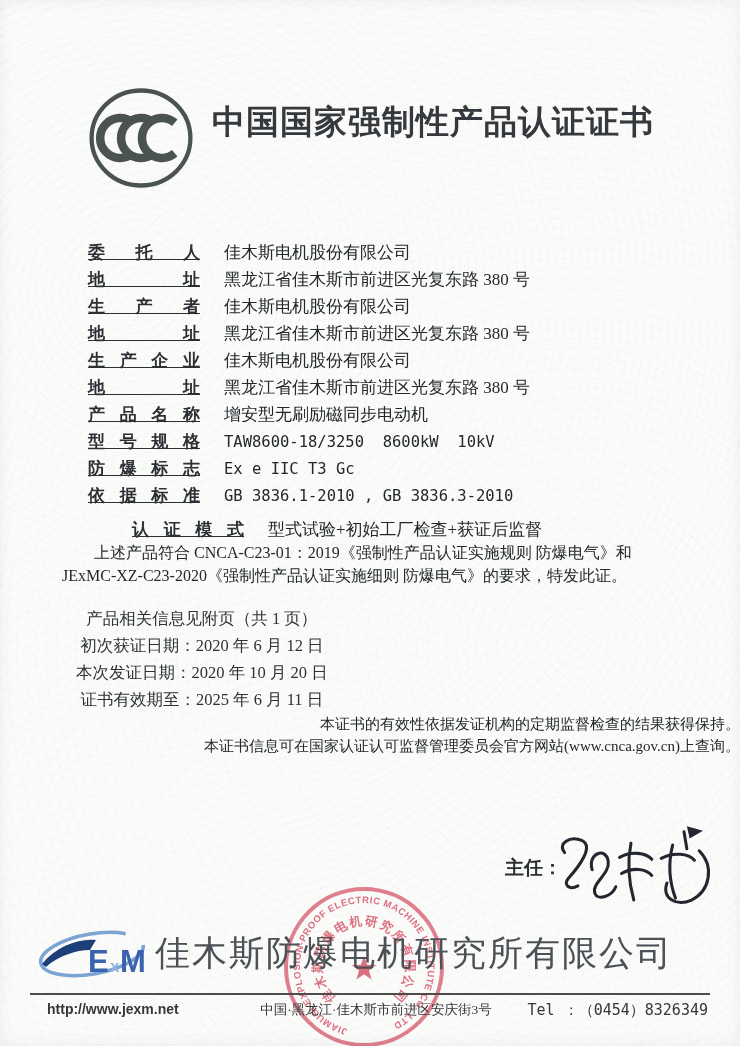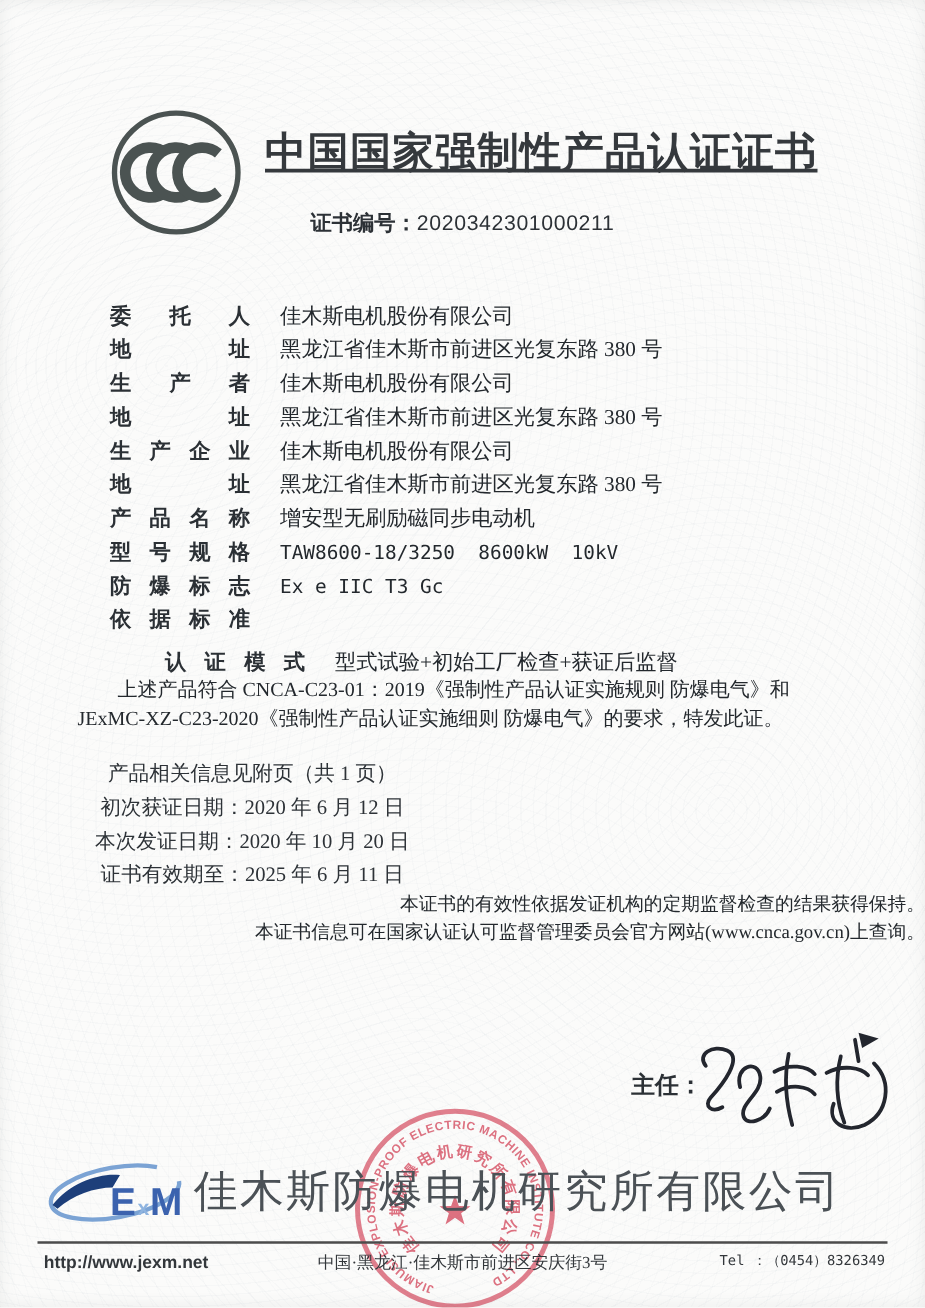--- a/index.html
+++ b/index.html
@@ -18,39 +18,39 @@
       repeating-radial-gradient(circle at 78% 62%, rgba(165,178,190,0.05) 0 1px, transparent 1px 10px),
       repeating-radial-gradient(circle at 45% 90%, rgba(165,178,190,0.04) 0 1px, transparent 1px 9px);
     box-shadow:inset 0 0 14px rgba(90,95,100,0.10);
   }
 
   
   .ccc-logo{position:absolute;left:84px;top:82px;}
   .cert-title{
     position:absolute;left:212px;top:100px;
     font-family:"Liberation Sans","DejaVu Sans",sans-serif;
-    font-size:33px;font-weight:700;letter-spacing:1px;color:#35393d;text-decoration:underline;
+    font-size:33px;font-weight:700;letter-spacing:1px;color:#35393d;
   }
   .cert-no-line{
     position:absolute;left:0;right:0;top:167px;text-align:center;
     font-size:17px;color:#2c3136;
   }
   .cert-no-line .lbl{font-weight:700;}
   .cert-no-line .num{
     font-family:"Liberation Sans","DejaVu Sans",sans-serif;
     letter-spacing:0.5px;
   }
 
   
   .fields{position:absolute;left:88px;top:241px;font-size:17px;}
   .frow{height:27px;line-height:24px;display:flex;}
   .flabel{
     display:inline-block;width:112px;
     text-align:justify;text-align-last:justify;
-    font-weight:600;color:#2b3035;flex:0 0 112px;
+    font-weight:600;color:#2b3035;flex:0 0 112px;text-decoration:underline;
   }
   .fvalue{margin-left:24px;white-space:pre;color:#23282d;}
   .fvalue.mono{font-family:"DejaVu Sans Mono","Liberation Mono",monospace;font-size:15.5px;line-height:25px;}
   .frow.mode{margin-top:7px;margin-left:44px;}
 
   .statement{
     position:absolute;left:62px;width:620px;top:541px;
     font-size:16px;line-height:23px;text-indent:2em;color:#23282d;
   }
 
@@ -75,43 +75,40 @@
   
   .brand-logo{position:absolute;left:36px;top:924px;}
   .company-name{
     position:absolute;left:155px;top:930px;
     font-family:"Liberation Sans","DejaVu Sans",sans-serif;
     font-size:35px;font-weight:500;letter-spacing:2px;color:#4b5156;
   }
   .divider{position:absolute;left:30px;right:30px;top:993px;border-top:2px solid #4c4c4c;}
 
   .footer{
-    position:absolute;left:0;right:0;top:1001px;height:30px;
+    position:absolute;left:12px;right:0;top:1001px;height:30px;
     font-size:14px;color:#33373b;
   }
   .footer .url{position:absolute;left:35px;font-family:"Liberation Sans","DejaVu Sans",sans-serif;font-weight:600;}
   .footer .addr{position:absolute;left:0;right:0;text-align:center;font-size:13.5px;}
-  .footer .tel{position:absolute;right:32px;font-family:"DejaVu Sans Mono","Liberation Mono",monospace;font-size:11px;}
+  .footer .tel{position:absolute;right:32px;font-family:"DejaVu Sans Mono","Liberation Mono",monospace;font-size:15px;}
 </style>
 </head>
 <body>
 
 <div class="page">
 
   <svg class="ccc-logo" width="114" height="112" viewBox="0 0 120 116">
     <ellipse cx="60" cy="58" rx="52" ry="50" fill="none" stroke="#4b5352" stroke-width="4.5"></ellipse>
     <path d="M 51.5,41.9 A 21 21 0 1 0 51.5,74.1" fill="none" stroke="#4b5352" stroke-width="9"></path>
     <path d="M 73.5,41.9 A 21 21 0 1 0 73.5,74.1" fill="none" stroke="#4b5352" stroke-width="9"></path>
     <path d="M 95.5,41.9 A 21 21 0 1 0 95.5,74.1" fill="none" stroke="#4b5352" stroke-width="9"></path>
   </svg>
 
   <div class="cert-title">中国国家强制性产品认证证书</div>
-  <div class="cert-no-line">
-    <span class="lbl">证书编号：</span><span class="num">2020342301000211</span>
-  </div>
 
   <div class="fields">
     <div class="frow">
       <span class="flabel">委托人</span>
       <span class="fvalue">佳木斯电机股份有限公司</span>
     </div>
     <div class="frow">
       <span class="flabel">地址</span>
       <span class="fvalue">黑龙江省佳木斯市前进区光复东路 380 号</span>
     </div>
@@ -138,20 +135,21 @@
     <div class="frow">
       <span class="flabel">型号规格</span>
       <span class="fvalue mono">TAW8600-18/3250  8600kW  10kV</span>
     </div>
     <div class="frow">
       <span class="flabel">防爆标志</span>
       <span class="fvalue mono">Ex e IIC T3 Gc</span>
     </div>
     <div class="frow">
       <span class="flabel">依据标准</span>
+      <span class="fvalue mono">GB 3836.1-2010 , GB 3836.3-2010</span>
     </div>
     <div class="frow mode">
       <span class="flabel">认证模式</span>
       <span class="fvalue">型式试验+初始工厂检查+获证后监督</span>
     </div>
   </div>
 
   <div class="statement">上述产品符合 CNCA-C23-01：2019《强制性产品认证实施规则 防爆电气》和JExMC-XZ-C23-2020《强制性产品认证实施细则 防爆电气》的要求，特发此证。</div>
 
   <div class="info-block">

